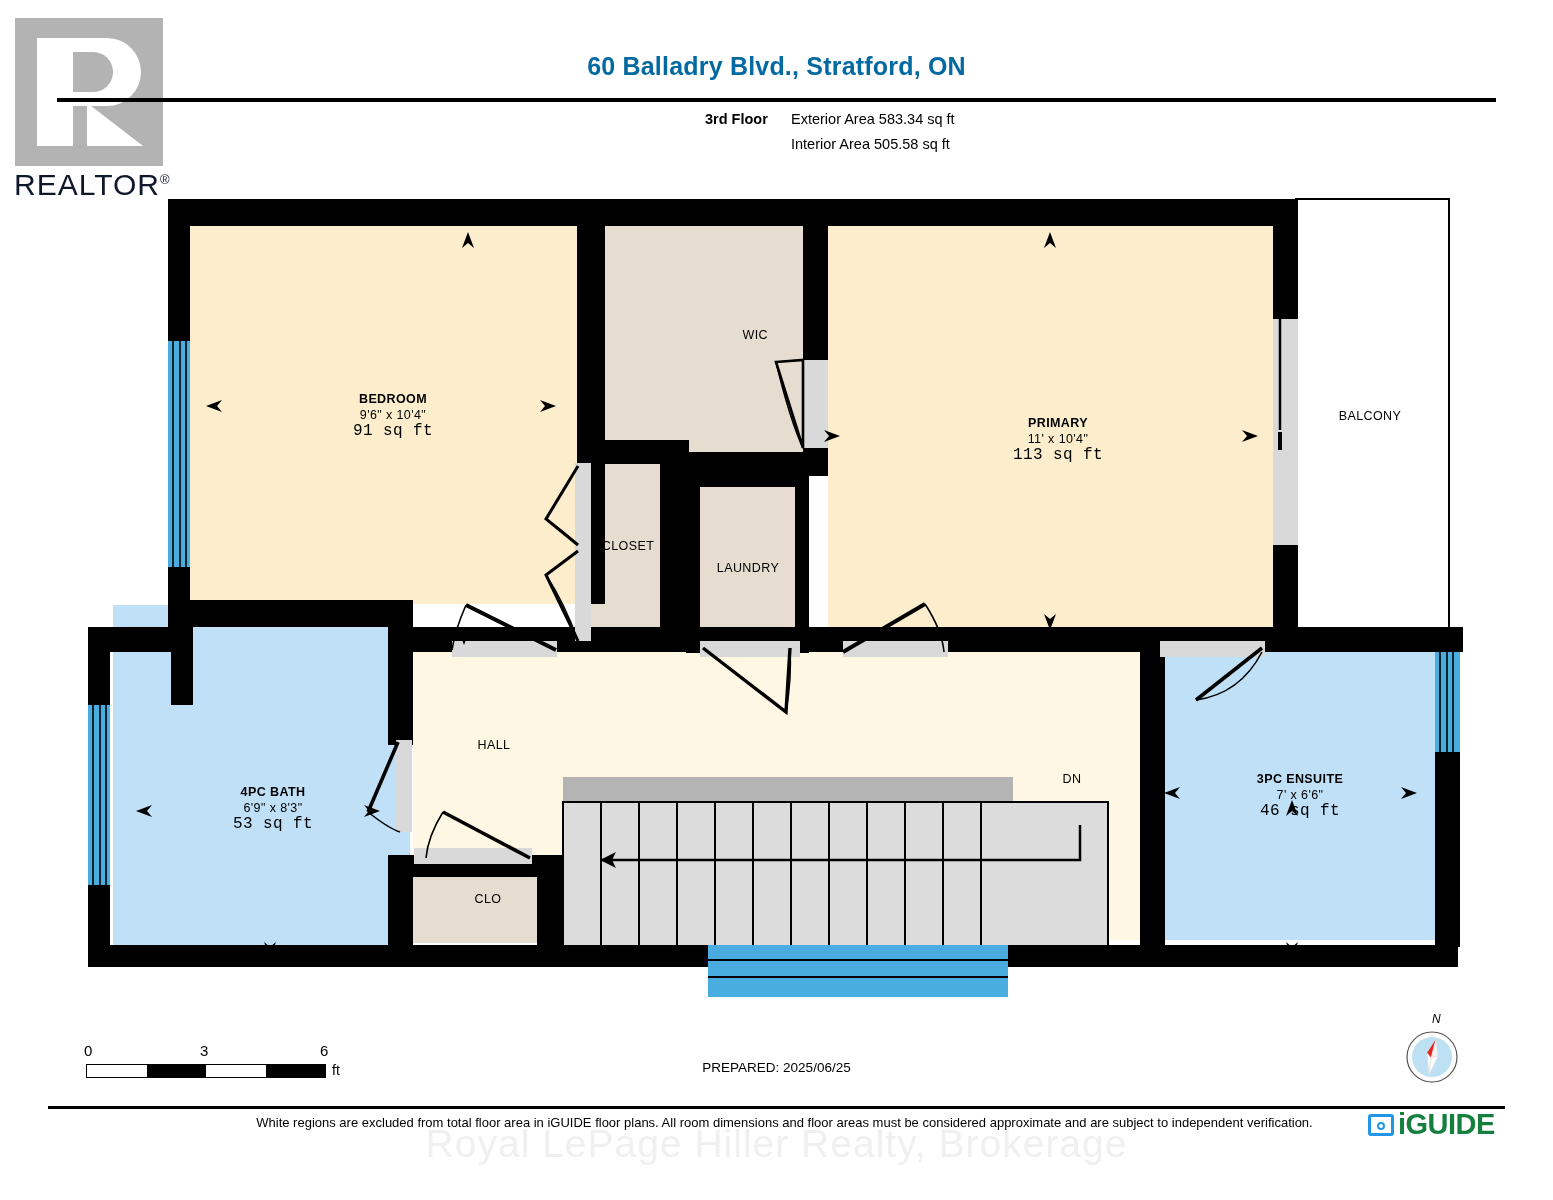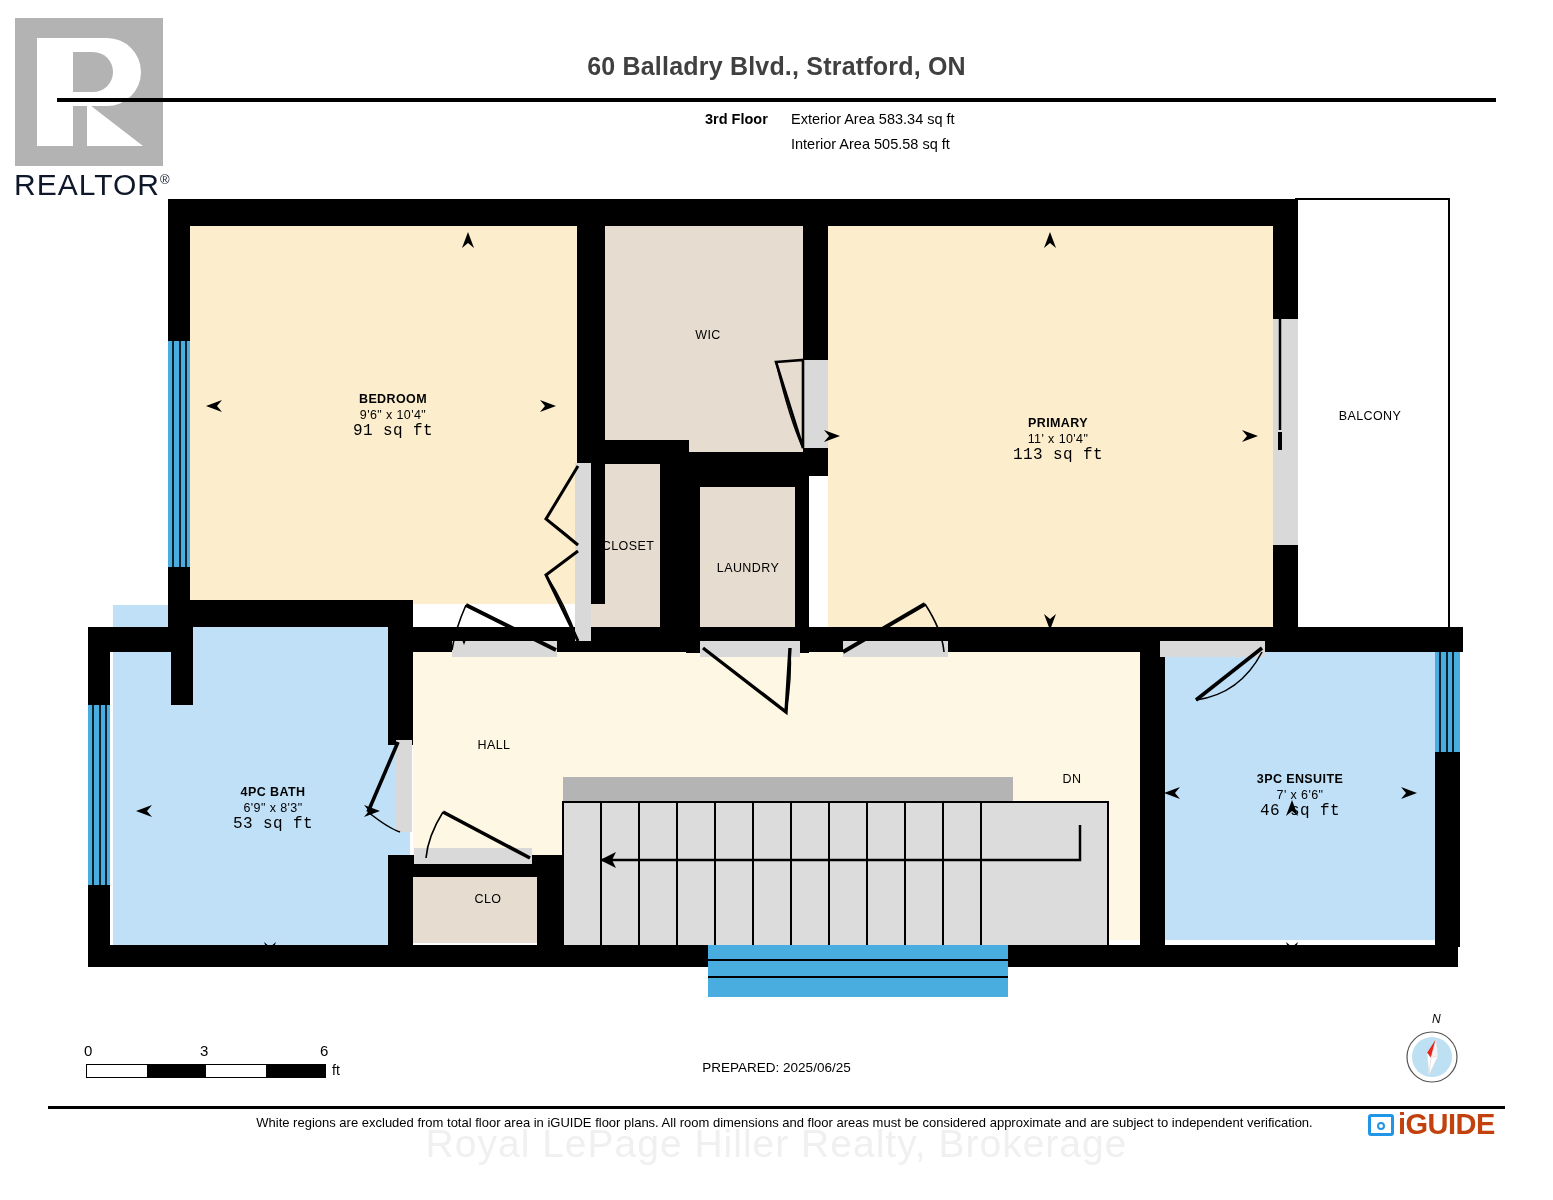--- a/index.html
+++ b/index.html
@@ -18,21 +18,21 @@
   #realtor-logo .bowl-in{position:absolute;left:58px;top:34px;width:40px;height:40px;background:#b3b3b3;
       border-radius:0 20px 20px 0;}
   #realtor-logo .leg{position:absolute;left:58px;top:74px;width:70px;height:54px;background:#fff;
       clip-path:polygon(0 0,0 100%,100% 100%);}
   #realtor-logo .notch{position:absolute;left:58px;top:88px;width:14px;height:40px;background:#b3b3b3;}
   #realtor-word{position:absolute;left:14px;top:168px;font-size:30px;letter-spacing:1px;color:#0f172a;
       font-family:"Liberation Sans",sans-serif;}
   #realtor-word sup{font-size:13px;vertical-align:super;}
 
   #page-title{position:absolute;left:0;right:0;top:52px;text-align:center;font-size:25px;font-weight:bold;
-      color:#404040;letter-spacing:.2px;}
+      color:#0369a1;letter-spacing:.2px;}
   #title-rule{position:absolute;left:57px;right:57px;top:98px;height:4px;background:#000;}
 
   .floor-meta{position:absolute;font-size:14.5px;color:#000;}
   #floor-name{left:705px;top:111px;font-weight:bold;text-align:right;}
   #ext-area{left:791px;top:111px;}
   #int-area{left:791px;top:136px;}
 
   
   #plan{position:absolute;left:0;top:0;width:1553px;height:1010px;}
   #plan svg{display:block;}
@@ -41,21 +41,21 @@
   .room-label{position:absolute;text-align:center;font-size:12.5px;color:#000;line-height:16px;
       letter-spacing:.4px;white-space:nowrap;}
   .room-label .nm{font-size:12.5px;font-weight:bold;}
   .room-label .dim{font-size:12.5px;}
   .room-label .area{font-size:16px;font-family:Liberation Mono, monospace;}
 
   #lbl-bedroom{left:313px;top:391px;width:160px;}
   #lbl-primary{left:978px;top:415px;width:160px;}
   #lbl-bath4{left:193px;top:784px;width:160px;}
   #lbl-ensuite{left:1210px;top:771px;width:180px;}
-  #lbl-wic{left:648px;top:327px;width:120px;}
+  #lbl-wic{left:648px;top:327px;width:120px;text-align:right;}
   #lbl-closet{left:568px;top:538px;width:120px;}
   #lbl-laundry{left:688px;top:560px;width:120px;}
   #lbl-hall{left:434px;top:737px;width:120px;}
   #lbl-clo{left:428px;top:891px;width:120px;}
   #lbl-dn{left:1022px;top:771px;width:100px;}
   #lbl-balcony{left:1295px;top:408px;width:150px;}
 
   
   #scalebar{position:absolute;left:86px;top:1064px;width:240px;height:14px;border:1.6px solid #000;
       background:#fff;box-sizing:border-box;display:flex;}
@@ -77,21 +77,21 @@
   #foot-rule{position:absolute;left:48px;right:48px;top:1106px;height:3px;background:#000;}
   #disclaimer{position:absolute;left:0;right:0;top:1115px;text-align:center;font-size:13px;color:#000;padding-left:16px;}
   #watermark{position:absolute;left:0;right:0;top:1122px;text-align:center;font-size:39px;color:#f0f0f0;
       letter-spacing:1px;pointer-events:none;}
 
   #iguide{position:absolute;left:1368px;top:1108px;display:flex;align-items:center;gap:4px;}
   #iguide .mark{width:26px;height:22px;border:3px solid #2196e8;border-radius:3px;position:relative;
       box-sizing:border-box;}
   #iguide .mark:after{content:"";position:absolute;left:6px;top:5px;width:8px;height:8px;border:2.5px solid #2196e8;
       border-radius:50%;box-sizing:border-box;}
-  #iguide .txt{font-size:29px;color:#c2410c;font-weight:bold;letter-spacing:-.5px;}
+  #iguide .txt{font-size:29px;color:#15803d;font-weight:bold;letter-spacing:-.5px;}
 </style>
 </head>
 <body>
 
 <div class="page">
 
   <div id="realtor-logo">
     <span class="bar"></span>
     <span class="bowl"></span>
     <span class="bowl-in"></span>

